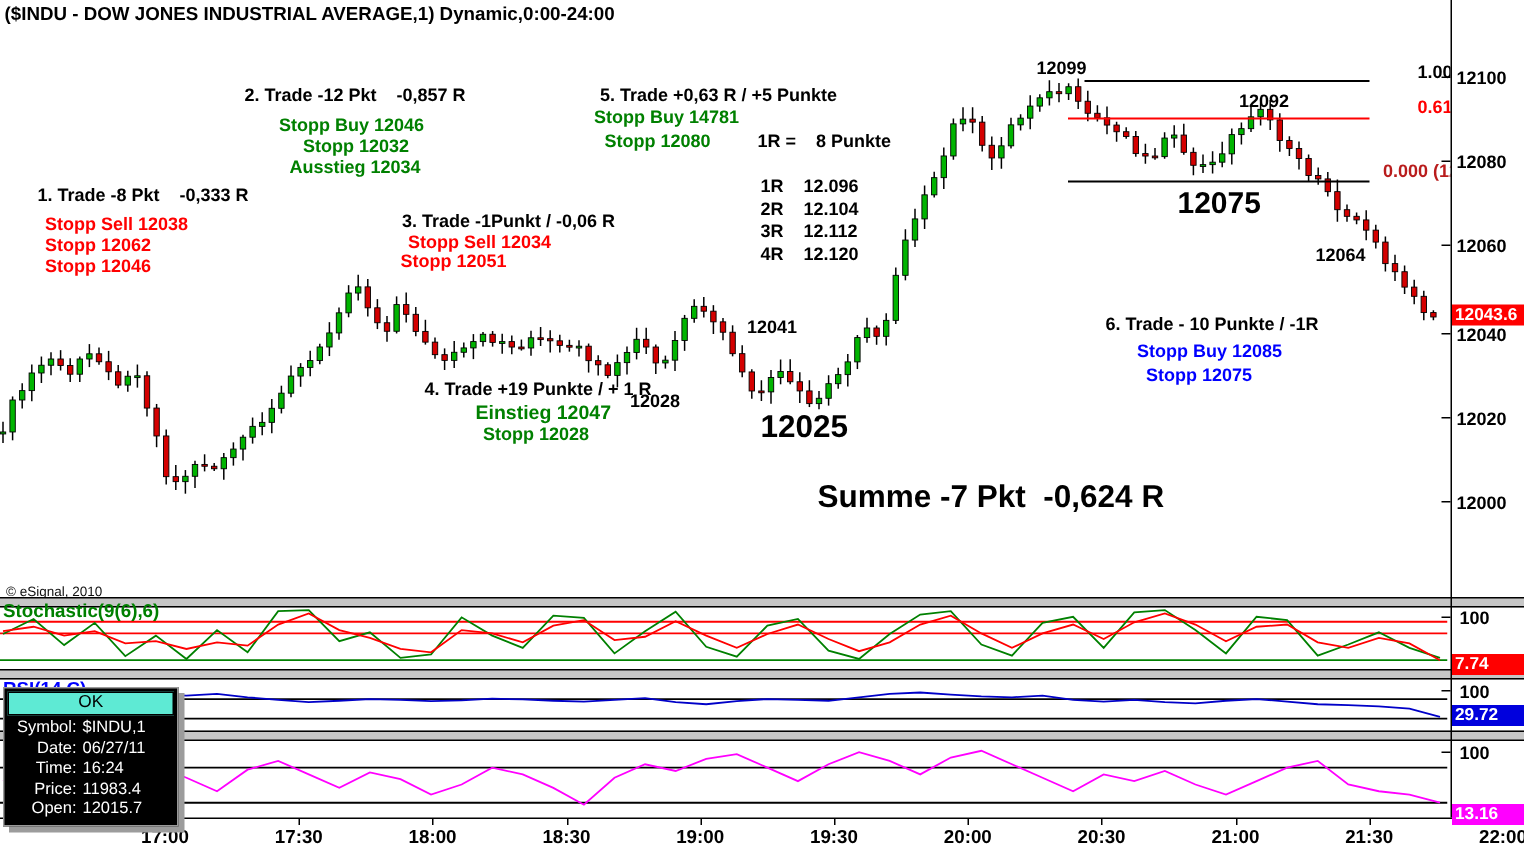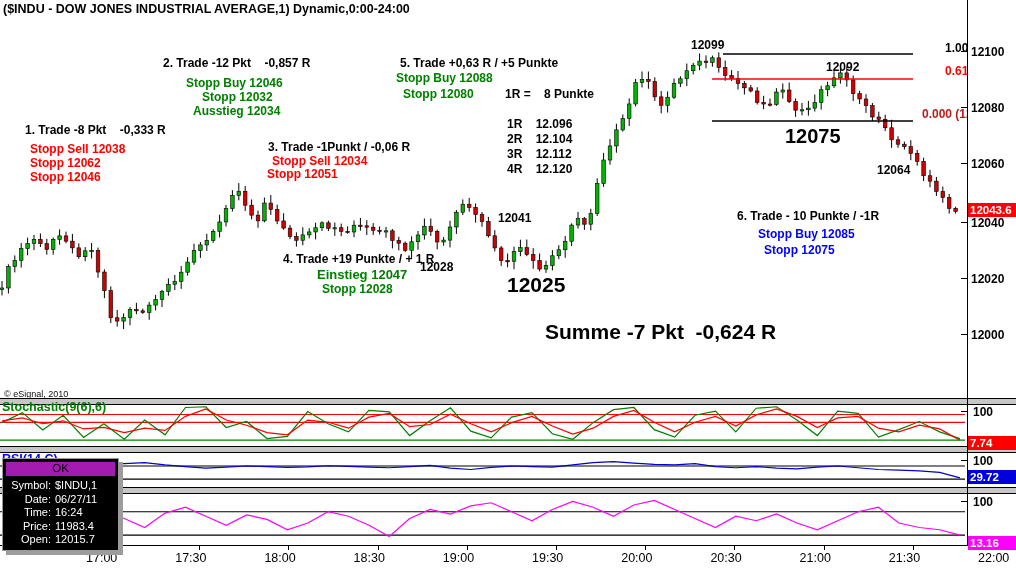--- a/index.html
+++ b/index.html
@@ -12,26 +12,26 @@
   .fiblbl{position:absolute;font-weight:bold;font-size:12px;white-space:nowrap;width:54px;overflow:hidden;margin-left:32px;}
   .pricelbl{position:absolute;left:971px;font-weight:bold;font-size:12px;color:#000;white-space:nowrap;}
   .scalelbl{position:absolute;left:973px;font-weight:bold;font-size:12px;color:#000;}
   .valbox{position:absolute;left:968px;width:47px;font-weight:bold;font-size:11.5px;color:#fff;
           padding:1px 0 1px 2px;}
   .divider{position:absolute;left:0;width:1016px;height:7px;background:#c6c6c6;
            border-top:1px solid #000;border-bottom:1px solid #000;box-sizing:border-box;}
   .axisline-v{position:absolute;left:967px;top:0;width:1px;height:545px;background:#000;}
   .axisline-h{position:absolute;left:0;top:545px;width:1016px;height:1px;background:#000;}
   .tick{position:absolute;background:#000;}
-  .timelbl{position:absolute;top:551px;width:48px;font-weight:normal;font-size:12.5px;color:#000;}
+  .timelbl{position:absolute;top:551px;width:48px;text-align:center;font-weight:bold;font-size:12.5px;color:#000;}
   .panelbl{position:absolute;font-weight:bold;font-size:12.5px;}
   .tooltip{position:absolute;left:2px;top:458px;width:117px;height:93px;background:#000;
            border:1px solid #9a9a9a;box-shadow:4px 4px 0 #9c9c9c;color:#fff;font-size:11px;
            overflow:hidden;box-sizing:border-box;z-index:30;}
-  .okbtn{margin:2px;height:14px;background:#a21caf;border:1px solid #000;color:#000;
+  .okbtn{margin:2px;height:14px;background:#5eead4;border:1px solid #000;color:#000;
          text-align:center;font-size:11.5px;line-height:13px;cursor:pointer;}
   .trow{display:flex;line-height:13.5px;}
   .trow .lab{width:48px;text-align:right;margin-right:4px;}
   svg{position:absolute;}
 </style>
 </head>
 <body>
 
 <div class="root">
 
@@ -354,21 +354,21 @@
       <div class="ann" style="left: 202px; top: 91px; color: rgb(0, 128, 0); font-size: 12px;">Stopp 12032</div>
       <div class="ann" style="left: 193px; top: 105px; color: rgb(0, 128, 0); font-size: 12px;">Ausstieg 12034</div>
       <div class="ann" style="left: 25px; top: 124px; color: rgb(0, 0, 0); font-size: 12px;">1. Trade -8 Pkt    -0,333 R</div>
       <div class="ann" style="left: 30px; top: 143px; color: rgb(255, 0, 0); font-size: 12px;">Stopp Sell 12038</div>
       <div class="ann" style="left: 30px; top: 157px; color: rgb(255, 0, 0); font-size: 12px;">Stopp 12062</div>
       <div class="ann" style="left: 30px; top: 171px; color: rgb(255, 0, 0); font-size: 12px;">Stopp 12046</div>
       <div class="ann" style="left: 268px; top: 141px; color: rgb(0, 0, 0); font-size: 12px;">3. Trade -1Punkt / -0,06 R</div>
       <div class="ann" style="left: 272px; top: 155px; color: rgb(255, 0, 0); font-size: 12px;">Stopp Sell 12034</div>
       <div class="ann" style="left: 267px; top: 168px; color: rgb(255, 0, 0); font-size: 12px;">Stopp 12051</div>
       <div class="ann" style="left: 400px; top: 57px; color: rgb(0, 0, 0); font-size: 12px;">5. Trade +0,63 R / +5 Punkte</div>
-      <div class="ann" style="left: 396px; top: 72px; color: rgb(0, 128, 0); font-size: 12px;">Stopp Buy 12088</div>
+      <div class="ann" style="left: 396px; top: 72px; color: rgb(0, 128, 0); font-size: 12px;">Stopp Buy 14781</div>
       <div class="ann" style="left: 403px; top: 88px; color: rgb(0, 128, 0); font-size: 12px;">Stopp 12080</div>
       <div class="ann" style="left: 505px; top: 88px; color: rgb(0, 0, 0); font-size: 12px;">1R =    8 Punkte</div>
       <div class="ann" style="left: 507px; top: 118px; color: rgb(0, 0, 0); font-size: 12px;">1R    12.096</div>
       <div class="ann" style="left: 507px; top: 133px; color: rgb(0, 0, 0); font-size: 12px;">2R    12.104</div>
       <div class="ann" style="left: 507px; top: 148px; color: rgb(0, 0, 0); font-size: 12px;">3R    12.112</div>
       <div class="ann" style="left: 507px; top: 163px; color: rgb(0, 0, 0); font-size: 12px;">4R    12.120</div>
       <div class="ann" style="left: 498px; top: 212px; color: rgb(0, 0, 0); font-size: 12px;">12041</div>
       <div class="ann" style="left: 283px; top: 253px; color: rgb(0, 0, 0); font-size: 12px;">4. Trade +19 Punkte / + 1 R</div>
       <div class="ann" style="left: 317px; top: 268px; color: rgb(0, 128, 0); font-size: 13px;">Einstieg 12047</div>
       <div class="ann" style="left: 322px; top: 283px; color: rgb(0, 128, 0); font-size: 12px;">Stopp 12028</div>

